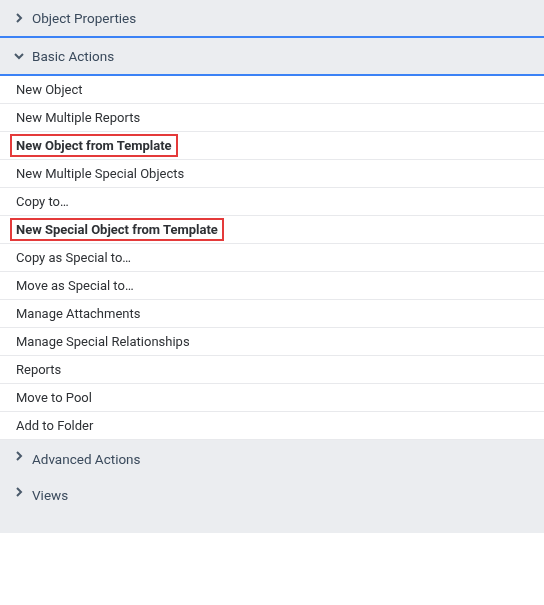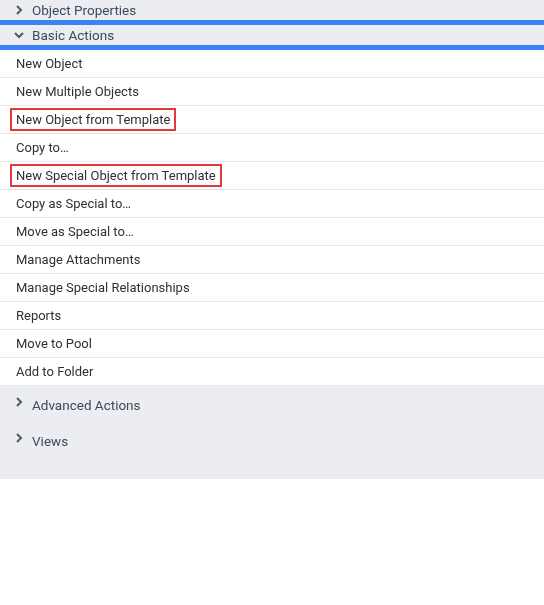--- a/index.html
+++ b/index.html
@@ -9,25 +9,25 @@
     }
     body {
       font-family: -apple-system, BlinkMacSystemFont, "Segoe UI", Roboto, Arial, sans-serif;
       font-size: 13px;
       background: #fff;
       width: 544px;
       color: #2e3135;
     }
     .section-header {
       background: #ebedf0;
-      padding: 2px 14px;
+      padding: 10px 14px;
       display: flex;
       align-items: center;
       gap: 8px;
-      border-bottom: 5px solid #3b82f6;
+      border-bottom: 2px solid #3b82f6;
       cursor: pointer;
     }
     .section-header .title {
       color: #3a4a5c;
       font-size: 13.5px;
     }
     .chevron {
       display: inline-flex;
       align-items: center;
       justify-content: center;
@@ -54,20 +54,21 @@
       align-items: center;
     }
     .list-item span.label {
       display: inline-block;
       padding: 1px 2px;
     }
     .list-item.highlighted span.label {
       border: 2px solid #e43a3a;
       padding: 2px 4px;
       margin: -3px -4px;
+      font-weight: bold;
     }
     .lower-sections {
       background: #ebedf0;
       border-top: 1px solid #ebedf0;
     }
     .lower-header {
       background: #ebedf0;
       padding: 10px 14px;
       display: flex;
       align-items: flex-start;
@@ -98,24 +99,27 @@
       </svg>
   </span>
   <span class="title">Basic Actions</span>
 </div>
 
 <div class="list" id="basic-actions-list">
     <div class="list-item">
       <span class="label">New Object</span>
     </div>
     <div class="list-item">
-      <span class="label">New Multiple Objects</span>
+      <span class="label">New Multiple Reports</span>
     </div>
     <div class="list-item highlighted">
       <span class="label">New Object from Template</span>
+    </div>
+    <div class="list-item">
+      <span class="label">New Multiple Special Objects</span>
     </div>
     <div class="list-item">
       <span class="label">Copy to…</span>
     </div>
     <div class="list-item highlighted">
       <span class="label">New Special Object from Template</span>
     </div>
     <div class="list-item">
       <span class="label">Copy as Special to…</span>
     </div>

